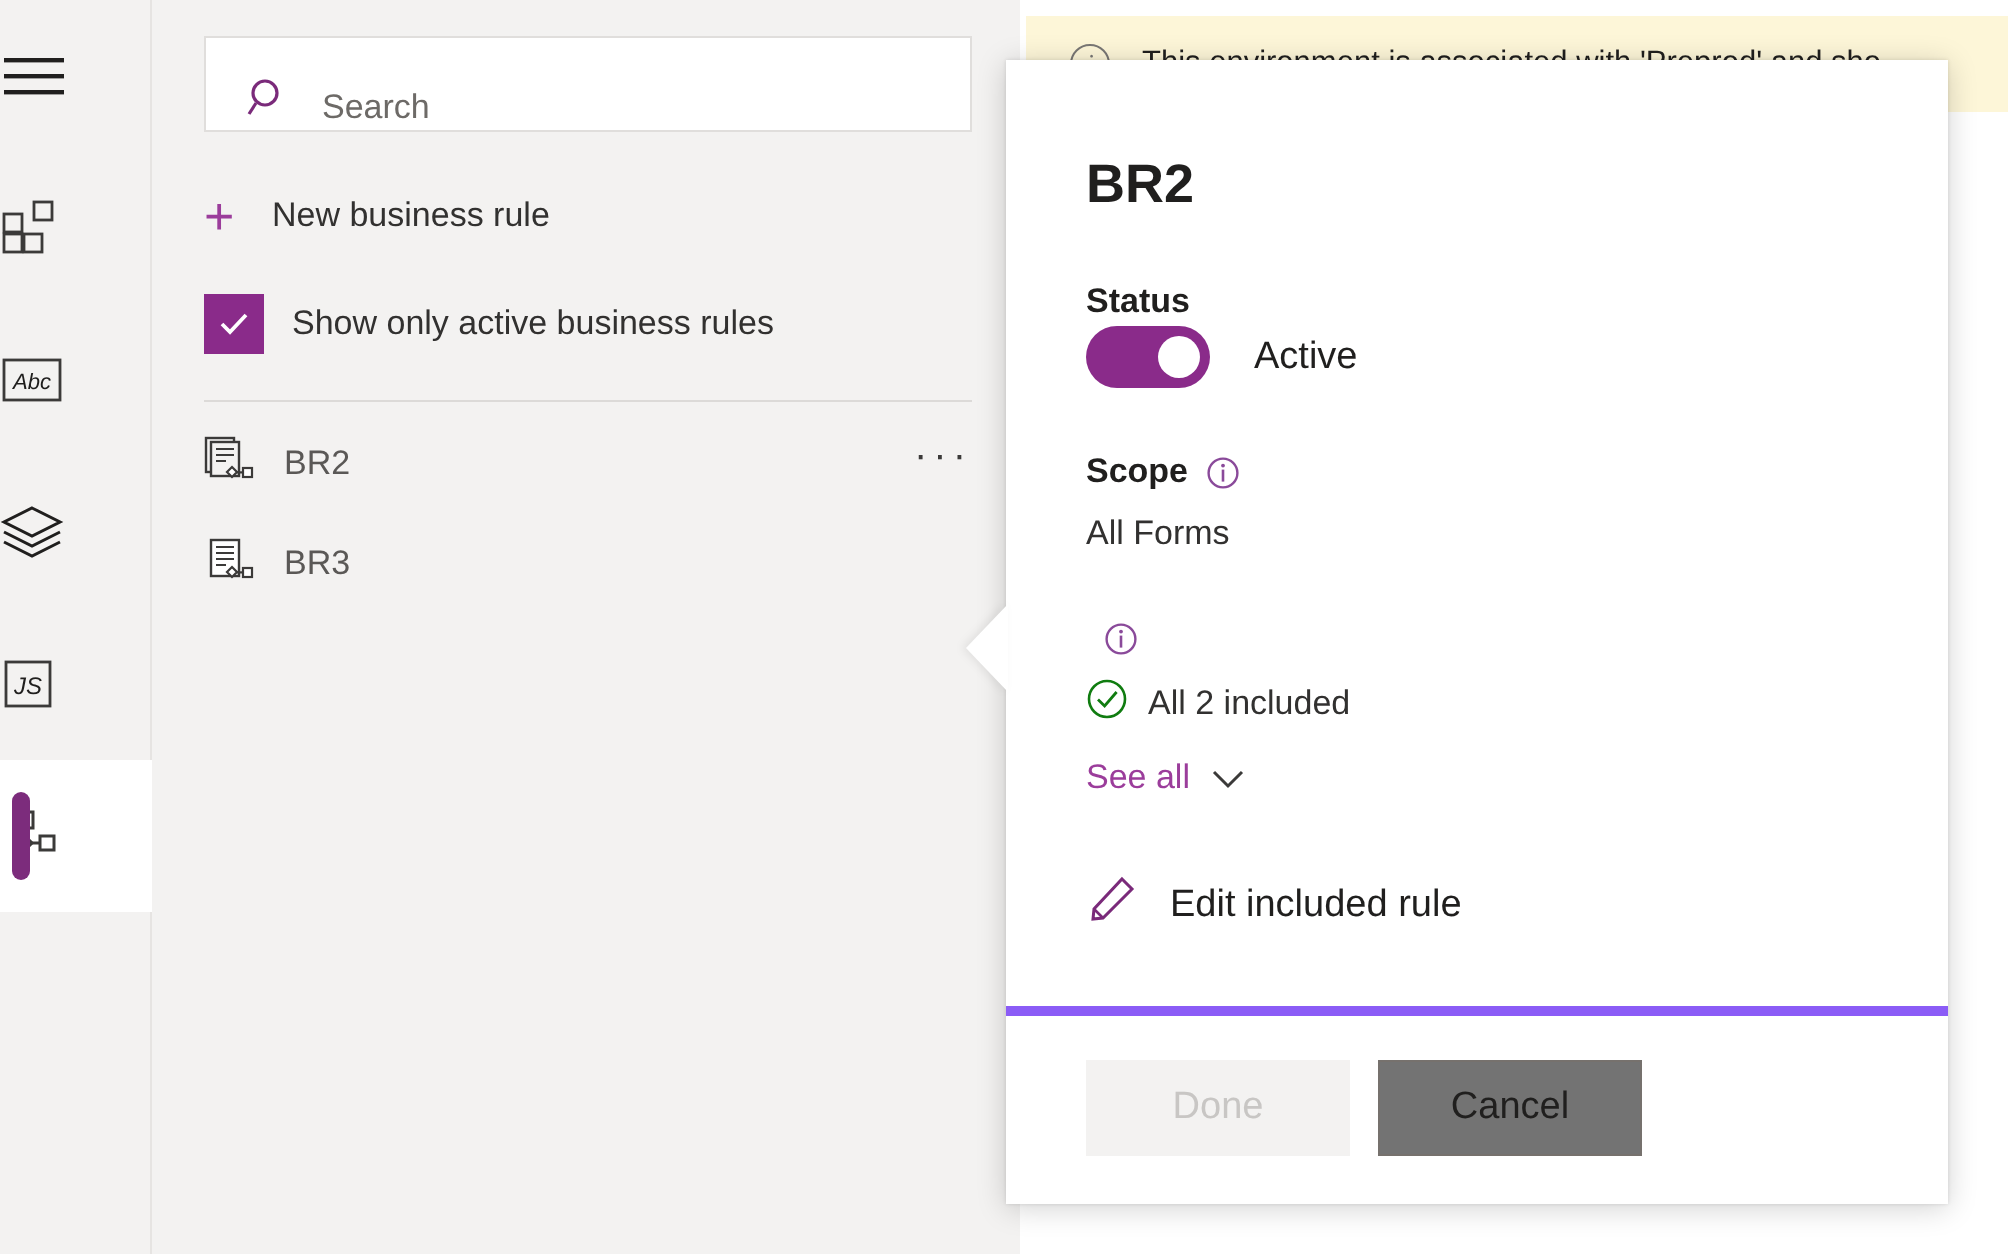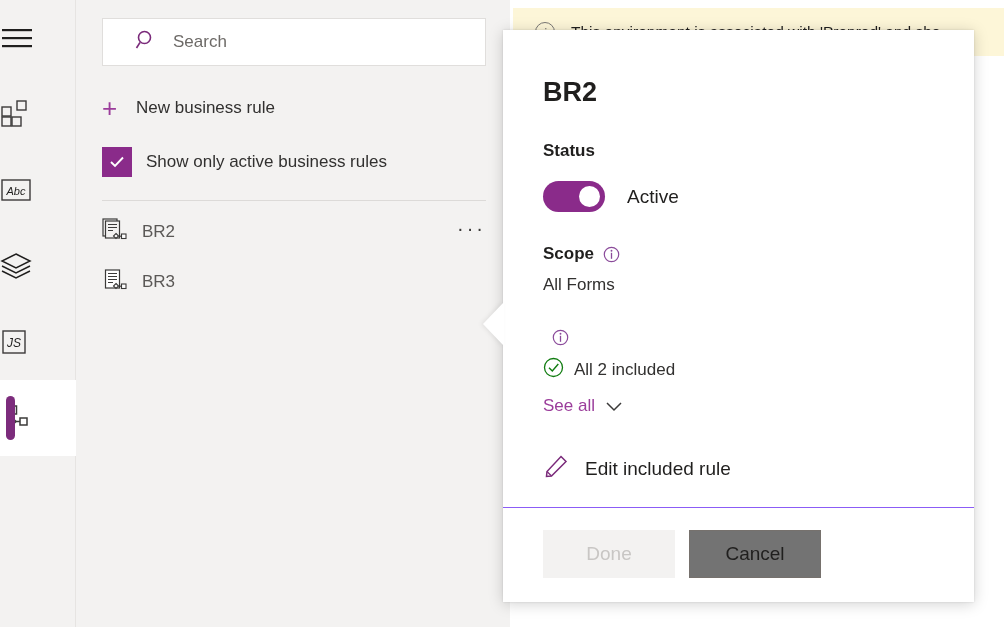--- a/index.html
+++ b/index.html
@@ -127,22 +127,22 @@
     display: flex; align-items: center; justify-content: center;
     cursor: pointer;
     margin-top: 2px;
     margin-right: 10px;
   }
   .search-wrap {
     margin: 18px 24px 0 26px;
     height: 48px;
     background: #ffffff;
     border: 1px solid #e0dedc;
-    display: flex; align-items: center;
-    padding: 0 24px;
+    display: flex; align-items: flex-end;
+    padding: 0 12px;
   }
   .search-wrap .s-icon { margin: 0 14px 0 8px; flex: 0 0 22px; }
   .search-input {
     flex: 1 1 auto;
     border: 0; outline: 0;
     background: transparent;
     font-family: "Liberation Sans", sans-serif;
     font-size: 17px;
     color: #605e5c;
   }
@@ -249,21 +249,21 @@
     font-weight: bold;
     color: #201f1e;
     display: flex; align-items: center;
   }
   .sec-label .info-i {
     margin-left: 9px;
     display: inline-flex;
   }
   .status-sec { margin-top: 33px; }
   .toggle-row {
-    margin-top: 20px;
+    margin-top: 2px;
     display: flex; align-items: center;
   }
   .toggle {
     width: 62px; height: 31px;
     border-radius: 16px;
     background: #8a2b8a;
     position: relative;
     cursor: pointer;
     flex: 0 0 62px;
   }
@@ -306,21 +306,21 @@
   .edit-row {
     margin-top: 38px;
     display: flex; align-items: center;
     cursor: pointer;
   }
   .edit-row .pencil { flex: 0 0 26px; margin-right: 16px; }
   .edit-row .lbl { font-size: 19px; color: #201f1e; }
 
   .callout-footer {
     flex: 0 0 auto;
-    border-top: 1px solid #8b5cf6;
+    border-top: 5px solid #8b5cf6;
     padding: 22px 36px 24px 40px;
     display: flex; align-items: flex-end;
   }
   .btn {
     height: 48px;
     min-width: 132px;
     font-family: "Liberation Sans", sans-serif;
     font-size: 19px;
     display: inline-flex; align-items: center; justify-content: center;
     cursor: pointer;

